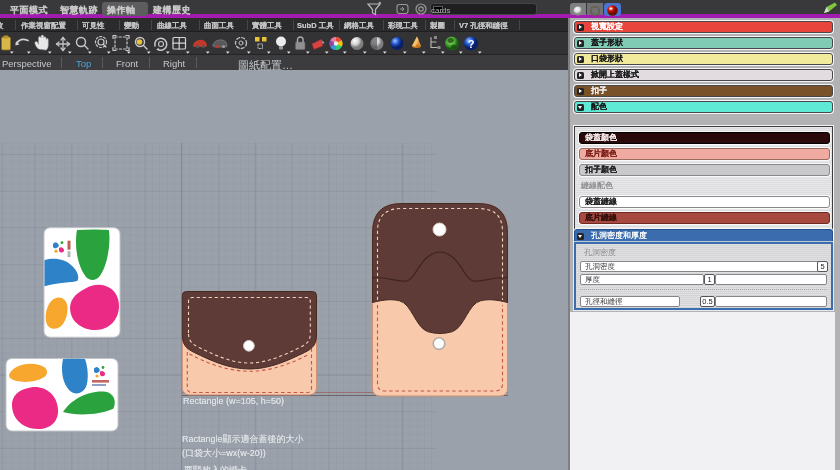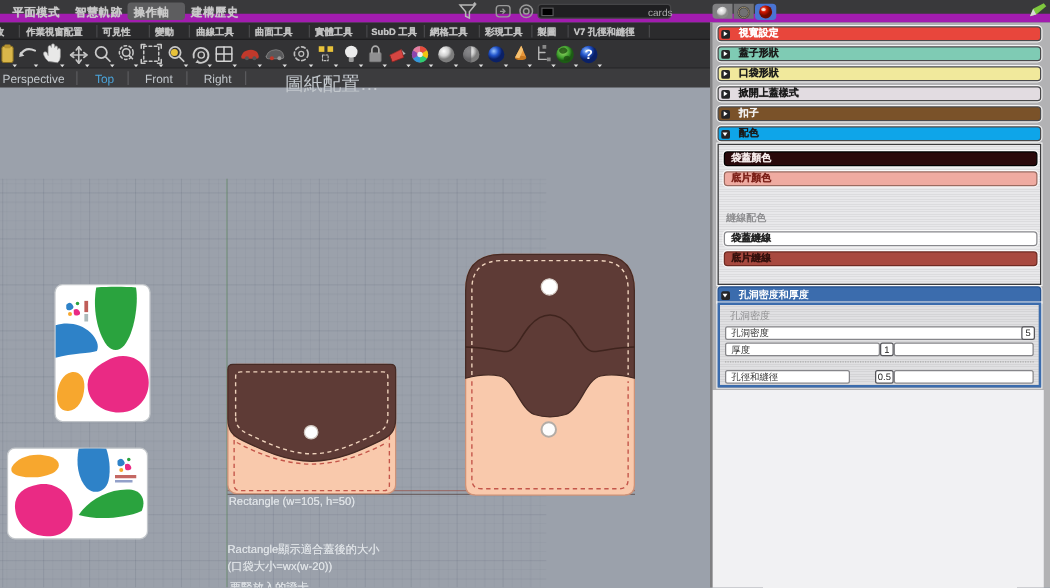--- a/index.html
+++ b/index.html
@@ -1,18 +1,18 @@
 <!DOCTYPE html>
 <html><head><meta charset="utf-8"><style>
 *{margin:0;padding:0;box-sizing:border-box}
 html,body{width:840px;height:470px;overflow:hidden;background:#9ba1ab;font-family:"Liberation Sans",sans-serif;-webkit-font-smoothing:antialiased}
 #stage{position:absolute;left:0;top:0;width:840px;height:470px}
 .abs{position:absolute}
 
-#menubar{left:0;top:0;width:840px;height:18px;background:#39393b;border-bottom:7px solid #a21caf}
+#menubar{left:0;top:0;width:840px;height:18px;background:#39393b;border-bottom:4px solid #a21caf}
 #menubar .mi{position:absolute;top:4px;font-size:9px;font-weight:bold;color:#c9c9c9;letter-spacing:.5px;text-shadow:0 0 .7px #c9c9c9}
 #pill{position:absolute;left:102px;top:2px;width:46px;height:14px;background:#5d5d5f;border-radius:3px}
 
 #tabrow{left:0;top:18px;width:568px;height:14px;background:#2b2b2d;border-bottom:1px solid #1e1e20}
 #tabrow .tb{position:absolute;top:3px;font-size:7.5px;font-weight:bold;color:#c2c2c2;white-space:nowrap;text-shadow:0 0 .6px #c2c2c2}
 #tabrow .sep{position:absolute;top:2px;width:1px;height:10px;background:#47474a}
 
 #toolbar{left:0;top:32px;width:568px;height:23px;background:#333335;border-bottom:1px solid #242426}
 
 #vptabs{left:0;top:55px;width:612px;height:15px;background:#3c3c3e}
@@ -32,21 +32,21 @@
 #raxis2{position:absolute;left:182px;top:324.7px;width:326px;height:1px;background:rgba(80,62,58,.6)}
 .note{position:absolute;font-size:9px;color:#dde1e5;white-space:nowrap;line-height:11px;text-shadow:0 0 .5px #dde1e5}
 
 #panel{left:568px;top:18px;width:272px;height:452px;background:#b2b2b4}
 #pborder{position:absolute;left:0;top:0;width:2px;height:452px;background:#808082}
 .hdr{position:absolute;left:6px;width:259px;height:12px;border:1px solid #48484a;border-radius:3px;box-shadow:0 0 0 1px rgba(255,255,255,.85);font-size:8px;font-weight:bold;line-height:10px;padding-left:16px;white-space:nowrap;text-shadow:0 0 .6px currentColor}
 .hico{position:absolute;left:2px;top:1.5px;width:7px;height:7px;background:#242426;border-radius:1.5px}
 .tri-r{position:absolute;left:2.2px;top:1.4px;width:0;height:0;border-left:3.5px solid #fff;border-top:2.2px solid transparent;border-bottom:2.2px solid transparent}
 .tri-d{position:absolute;left:1.4px;top:2.2px;width:0;height:0;border-top:3.5px solid #fff;border-left:2.2px solid transparent;border-right:2.2px solid transparent}
 .row{position:absolute;left:4px;width:251px;height:12px;border:1px solid #55555a;border-radius:3px;box-shadow:0 0 0 1px rgba(255,255,255,.8);font-size:8px;font-weight:bold;line-height:10px;padding-left:5px;white-space:nowrap;text-shadow:0 0 .6px currentColor}
-#colorbox{position:absolute;left:6px;top:97px;width:259px;height:113px;background:repeating-linear-gradient(to bottom,#e8e8ea 0 1px,#dcdcde 1px 2px);border:1px solid #3c3c3e;box-shadow:0 0 0 1px rgba(255,255,255,.85)}
+#colorbox{position:absolute;left:6px;top:108px;width:259px;height:113px;background:repeating-linear-gradient(to bottom,#e8e8ea 0 1px,#dcdcde 1px 2px);border:1px solid #3c3c3e;box-shadow:0 0 0 1px rgba(255,255,255,.85)}
 #bluehdr{position:absolute;left:6px;top:211px;width:259px;height:13px;background:#3b6cad;border:1px solid #24508d;border-radius:3px 3px 0 0;box-shadow:0 0 0 1px rgba(255,255,255,.7);font-size:8px;font-weight:bold;color:#fff;line-height:11px;padding-left:16px;white-space:nowrap}
 #bluebox{position:absolute;left:6px;top:224px;width:259px;height:68px;background:repeating-linear-gradient(to bottom,#e0e0e2 0 1px,#d4d4d6 1px 2px);border:2px solid #3b6cad;box-shadow:0 0 0 1px rgba(255,255,255,.7)}
 .slider{position:absolute;height:11px;background:#fff;border:1px solid #86868a;border-radius:2px;font-size:7.5px;color:#333;line-height:9px;padding-left:4px;white-space:nowrap}
 .grip{position:absolute;height:11px;background:#fff;border:1px solid #55555a;border-radius:2px;font-size:7.5px;color:#222;line-height:9px;text-align:center}
 #whitebottom{position:absolute;left:2px;top:294px;width:265px;height:158px;background:#f1f1f3}
 </style></head>
 <body>
 <div id="stage">
 <div class="abs" id="viewport">
   <div id="grid"></div>
@@ -115,21 +115,21 @@
   <svg width="80" height="18" style="position:absolute;left:360px;top:0">
     <path d="M8 4 L20 4 L15.5 9.5 L15.5 14.5 L12.5 13 L12.5 9.5 Z" fill="none" stroke="#b8b8b8" stroke-width="1.2"></path>
     <path d="M18.5 3 l2.5 0 m-1.25 -1.25 l0 2.5" stroke="#b8b8b8" stroke-width="1"></path>
     <rect x="37" y="4.5" width="11" height="9" rx="2.5" fill="none" stroke="#9a9a9a" stroke-width="1.1"></rect>
     <path d="M40 9 l3 0 m-1 -2 l2 2 l-2 2" stroke="#9a9a9a" stroke-width="1" fill="none"></path>
     <circle cx="61" cy="9" r="5" fill="none" stroke="#9a9a9a" stroke-width="1.2"></circle>
     <circle cx="61" cy="9" r="2.2" fill="none" stroke="#9a9a9a" stroke-width="1.2"></circle>
   </svg>
   <div style="position:absolute;left:430px;top:3px;width:107px;height:12px;background:#1f1f21;border:1px solid #454547;border-radius:3px">
     <div style="position:absolute;left:2px;top:2px;width:10px;height:7px;background:#000;border:1px solid #5a5a5c"></div>
-    <div style="position:absolute;left:0;top:2px;width:107px;text-align:right;font-size:8px;color:#ababab">cards</div>
+    <div style="position:absolute;left:0;top:2px;width:107px;text-align:left;font-size:8px;color:#ababab">cards</div>
   </div>
   <div style="position:absolute;left:570px;top:3px;width:16px;height:12px;background:#7f7f81;border-radius:3px 0 0 3px">
     <svg width="16" height="12">
           <defs>
             <radialGradient id="wsg" cx=".4" cy=".3">
               <stop offset="0" stop-color="#fff"></stop>
               <stop offset=".7" stop-color="#d2d2d2"></stop>
               <stop offset="1" stop-color="#8a8a8a"></stop>
             </radialGradient>
           </defs>
@@ -339,46 +339,47 @@
 </div>
 <div class="abs" id="vptabs">
   <span class="vt" style="left:2px">Perspective</span>
   <div class="vsep" style="left:61px"></div>
   <span class="vt" style="left:76px;color:#4ba4da">Top</span>
   <div class="vsep" style="left:102px"></div>
   <span class="vt" style="left:116px">Front</span>
   <div class="vsep" style="left:149px"></div>
   <span class="vt" style="left:163px">Right</span>
   <div class="vsep" style="left:196px"></div>
-  <span class="vt" style="left:228px;font-size:15px">圖紙配置…</span>
+  <span class="vt" style="left:238px;font-size:11px">圖紙配置…</span>
 </div>
 <div class="abs" id="panel">
   <div id="whitebottom"></div>
   <div id="pborder"></div>
   <div class="hdr" style="top:3px;background:#e8463c;color:#fff"><span class="hico">
           <span class="tri-r"></span>
         </span>視寬設定</div>
   <div class="hdr" style="top:19px;background:#7fcbb4;color:#1a1a1a"><span class="hico">
           <span class="tri-r"></span>
         </span>蓋子形狀</div>
   <div class="hdr" style="top:35px;background:#f1e99c;color:#1a1a1a"><span class="hico">
           <span class="tri-r"></span>
         </span>口袋形狀</div>
   <div class="hdr" style="top:51px;background:#e2dce1;color:#1a1a1a"><span class="hico">
           <span class="tri-r"></span>
         </span>掀開上蓋樣式</div>
   <div class="hdr" style="top:67px;background:#7a5229;color:#f2f2f2"><span class="hico">
           <span class="tri-r"></span>
         </span>扣子</div>
-  <div class="hdr" style="top:83px;background:#0ea5e9;color:#1a1a1a"><span class="hico">
+  <div class="hdr" style="top:83px;background:#5eead4;color:#1a1a1a"><span class="hico">
           <span class="tri-d"></span>
         </span>配色</div>
   <div id="colorbox">
     <div class="row" style="top:5px;background:#2a090b;color:#f5eaea;border-color:#000">袋蓋顏色</div>
     <div class="row" style="top:21px;background:#efaba1;color:#7c2018;border-color:#9a6a60">底片顏色</div>
+    <div class="row" style="top:37px;background:#c9c9cb;color:#222;border-color:#88888c">扣子顏色</div>
     <div style="position:absolute;left:6px;top:53px;font-size:8px;font-weight:bold;color:#8e8e90">縫線配色</div>
     <div class="row" style="top:69px;background:#fff;color:#222;border-color:#88888c">袋蓋縫線</div>
     <div class="row" style="top:85px;background:#a8493f;color:#33100c;border-color:#6e2a22">底片縫線</div>
   </div>
   <div id="bluehdr"><span class="hico" style="top:2.5px">
           <span class="tri-d"></span>
         </span>孔洞密度和厚度</div>
   <div id="bluebox">
     <div style="position:absolute;left:8px;top:3px;font-size:8px;color:#8e8e90">孔洞密度</div>
     <div class="slider" style="left:4px;top:17px;width:247px">孔洞密度</div>

